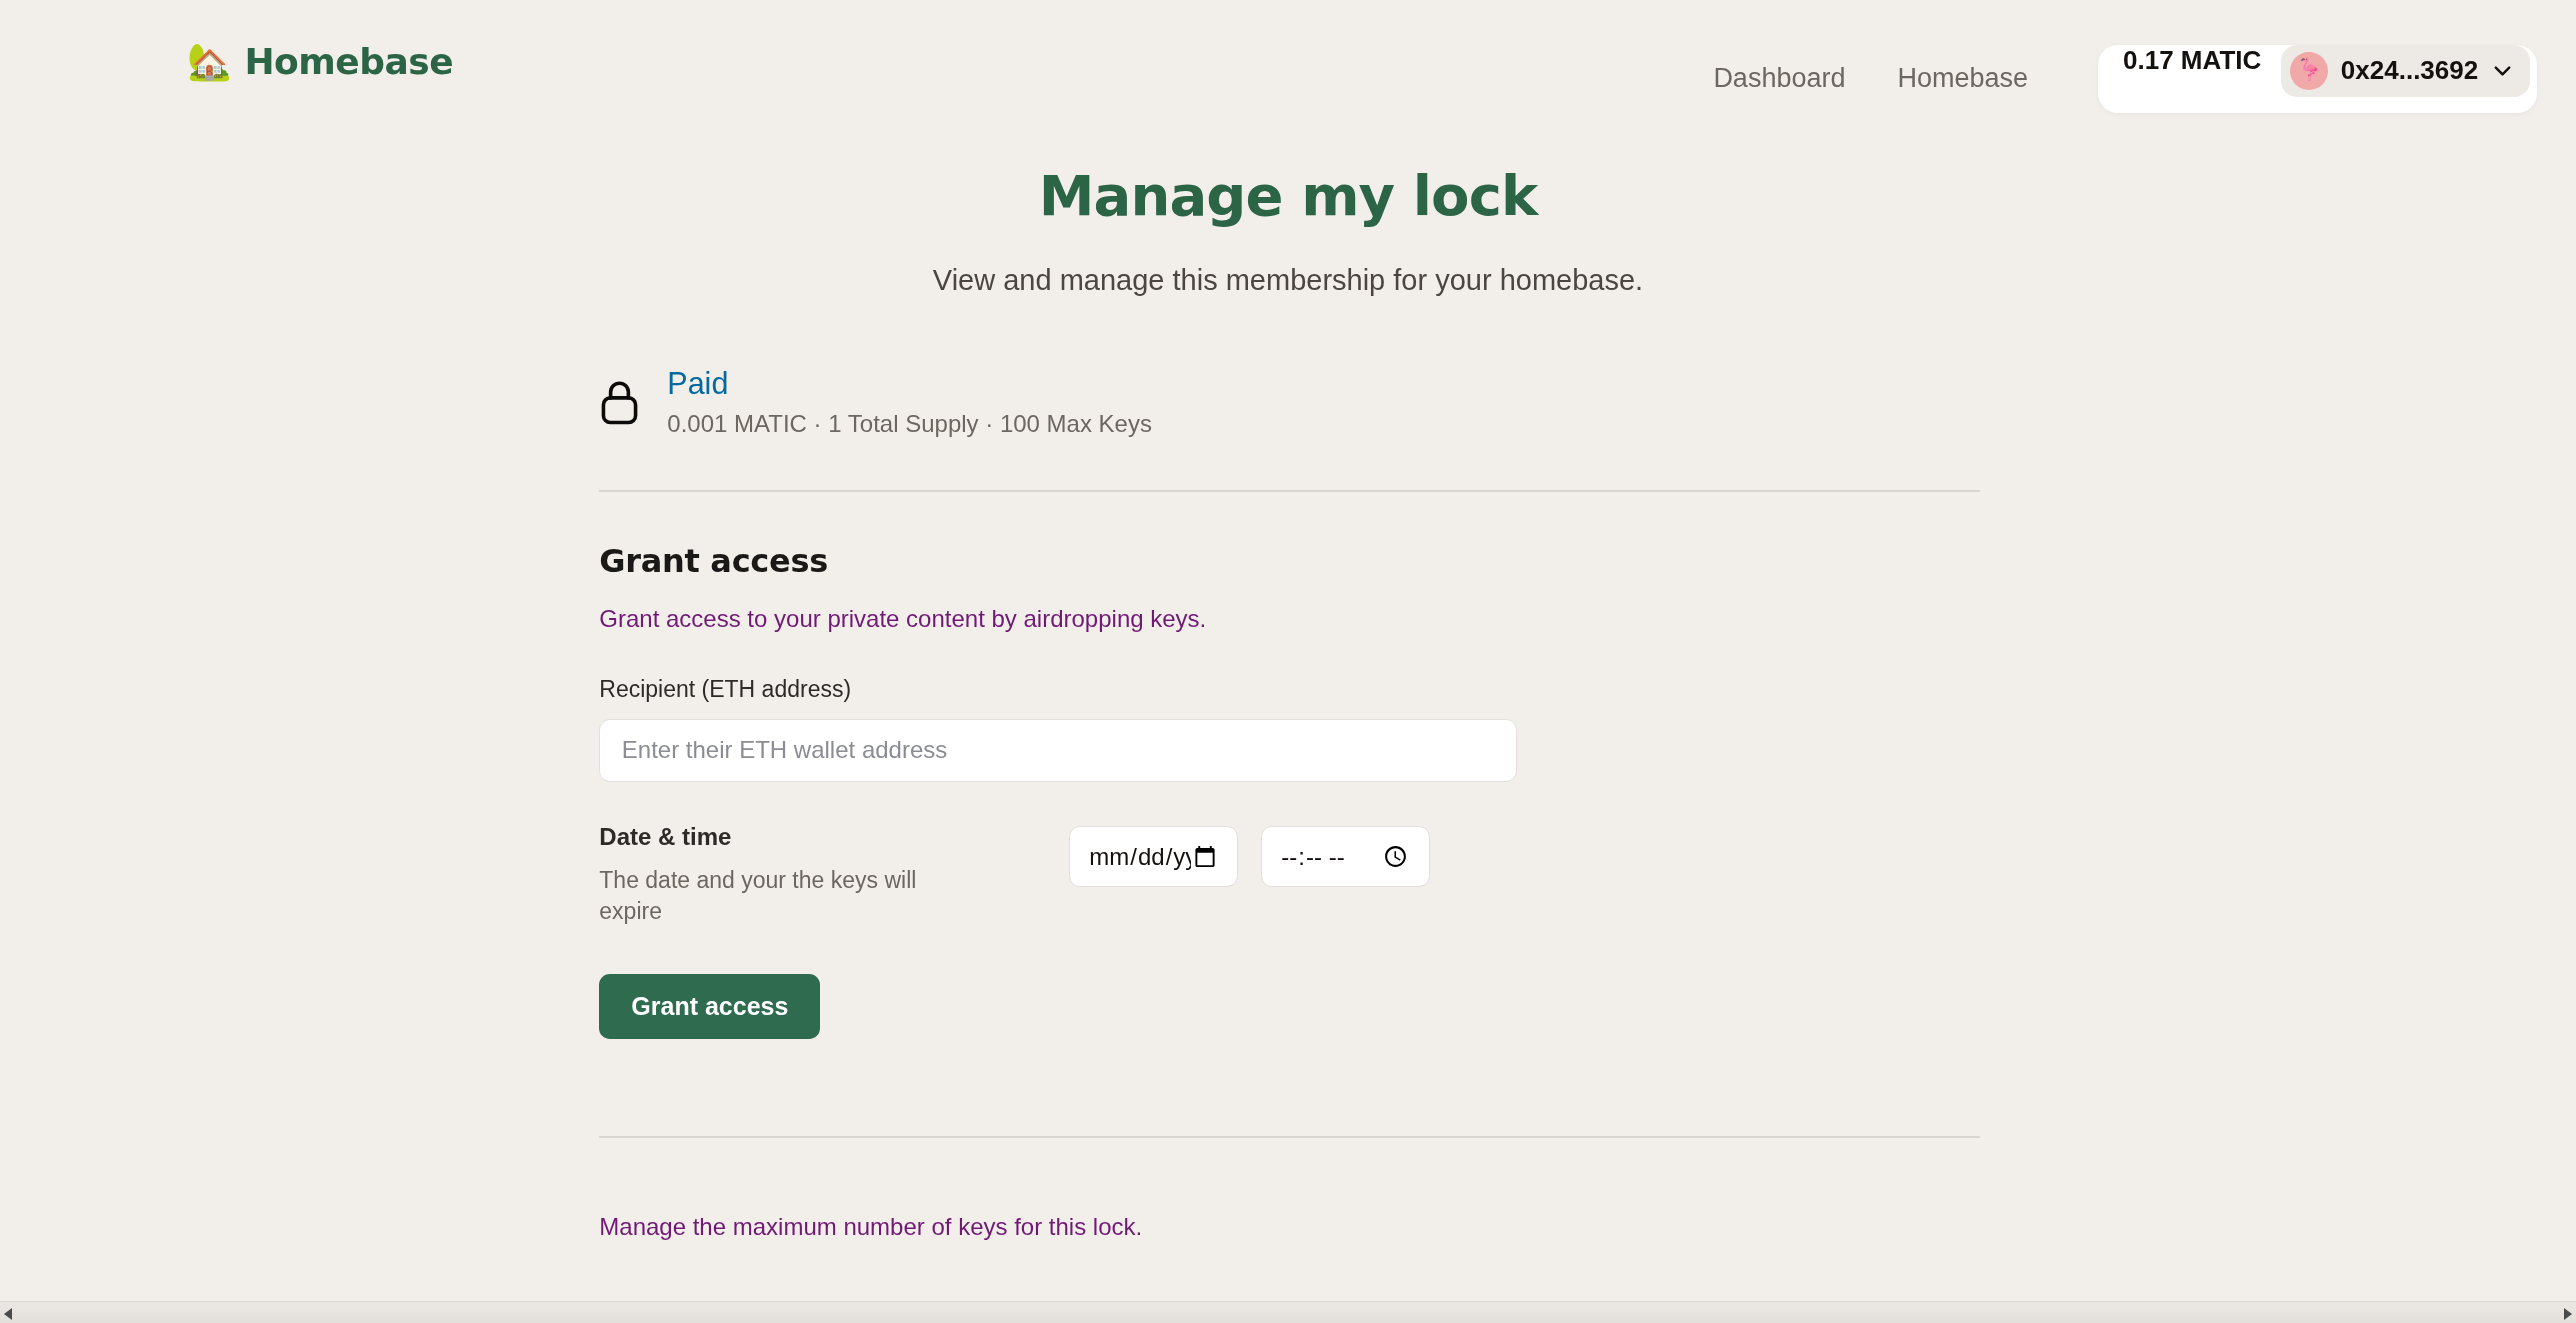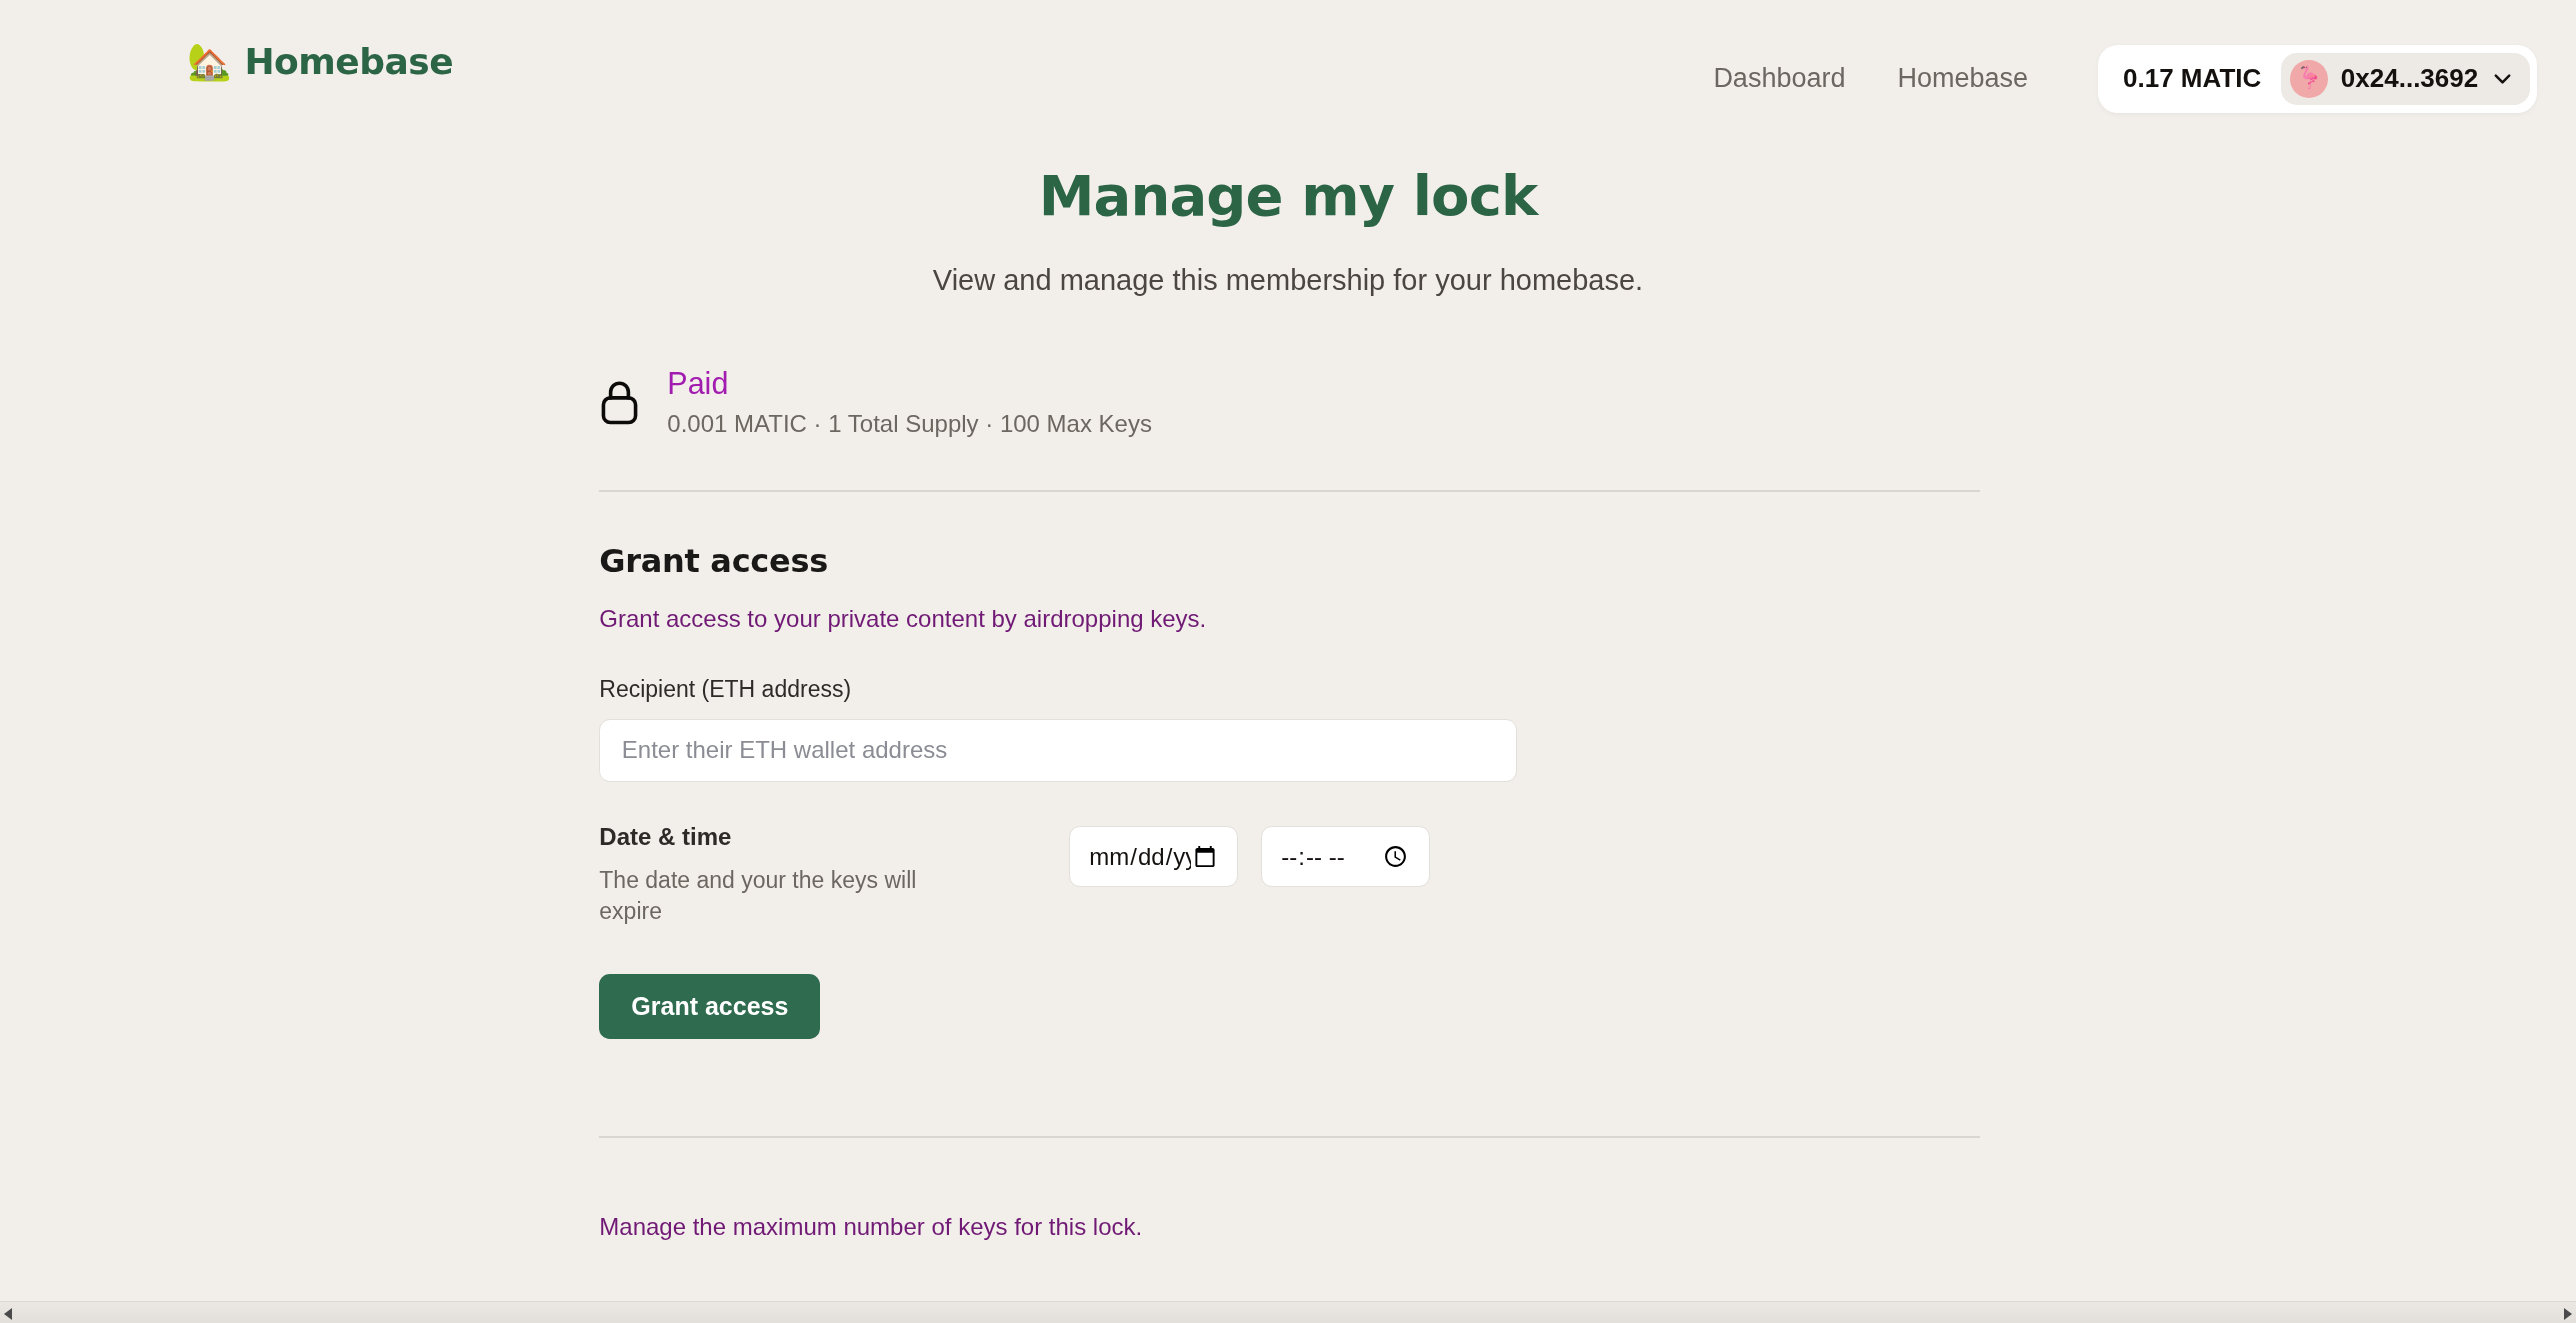--- a/index.html
+++ b/index.html
@@ -47,21 +47,21 @@
     color: #6d6761;
     text-decoration: none;
     padding: 0 20px;
     white-space: nowrap;
   }
   .wallet {
     margin-left: 38px;
     background: #ffffff;
     border-radius: 20px;
     height: 68px;
-    display: flex; align-items: center;
+    display: flex; 
     padding: 0 7.2px 0 25px;
     box-shadow: 0 1.8px 5.4px rgba(0,0,0,0.04);
   }
   .wallet-balance {
     font-size: 26px;
     font-weight: 700;
     color: #14110f;
     white-space: nowrap;
     padding-right: 20px;
   }
@@ -111,21 +111,21 @@
 
   
   .lock-row {
     display: flex; align-items: center; gap: 27px;
     margin-top: 70px;
     padding-left: 0;
   }
   .lock-icon { flex: 0 0 auto; width: 41px; height: 48px; }
   .lock-text { display: flex; flex-direction: column; gap: 9px; }
   .lock-title {
-    font-size: 30.5px; color: #a21caf; font-weight: 400;
+    font-size: 30.5px; color: #0369a1; font-weight: 400;
     line-height: 1.1;
   }
   .lock-meta {
     font-size: 24px; color: #6d6761; font-weight: 400;
   }
 
   .divider {
     height: 1.8px;
     background: #d9d5d0;
     margin: 52px 0 0 0;

